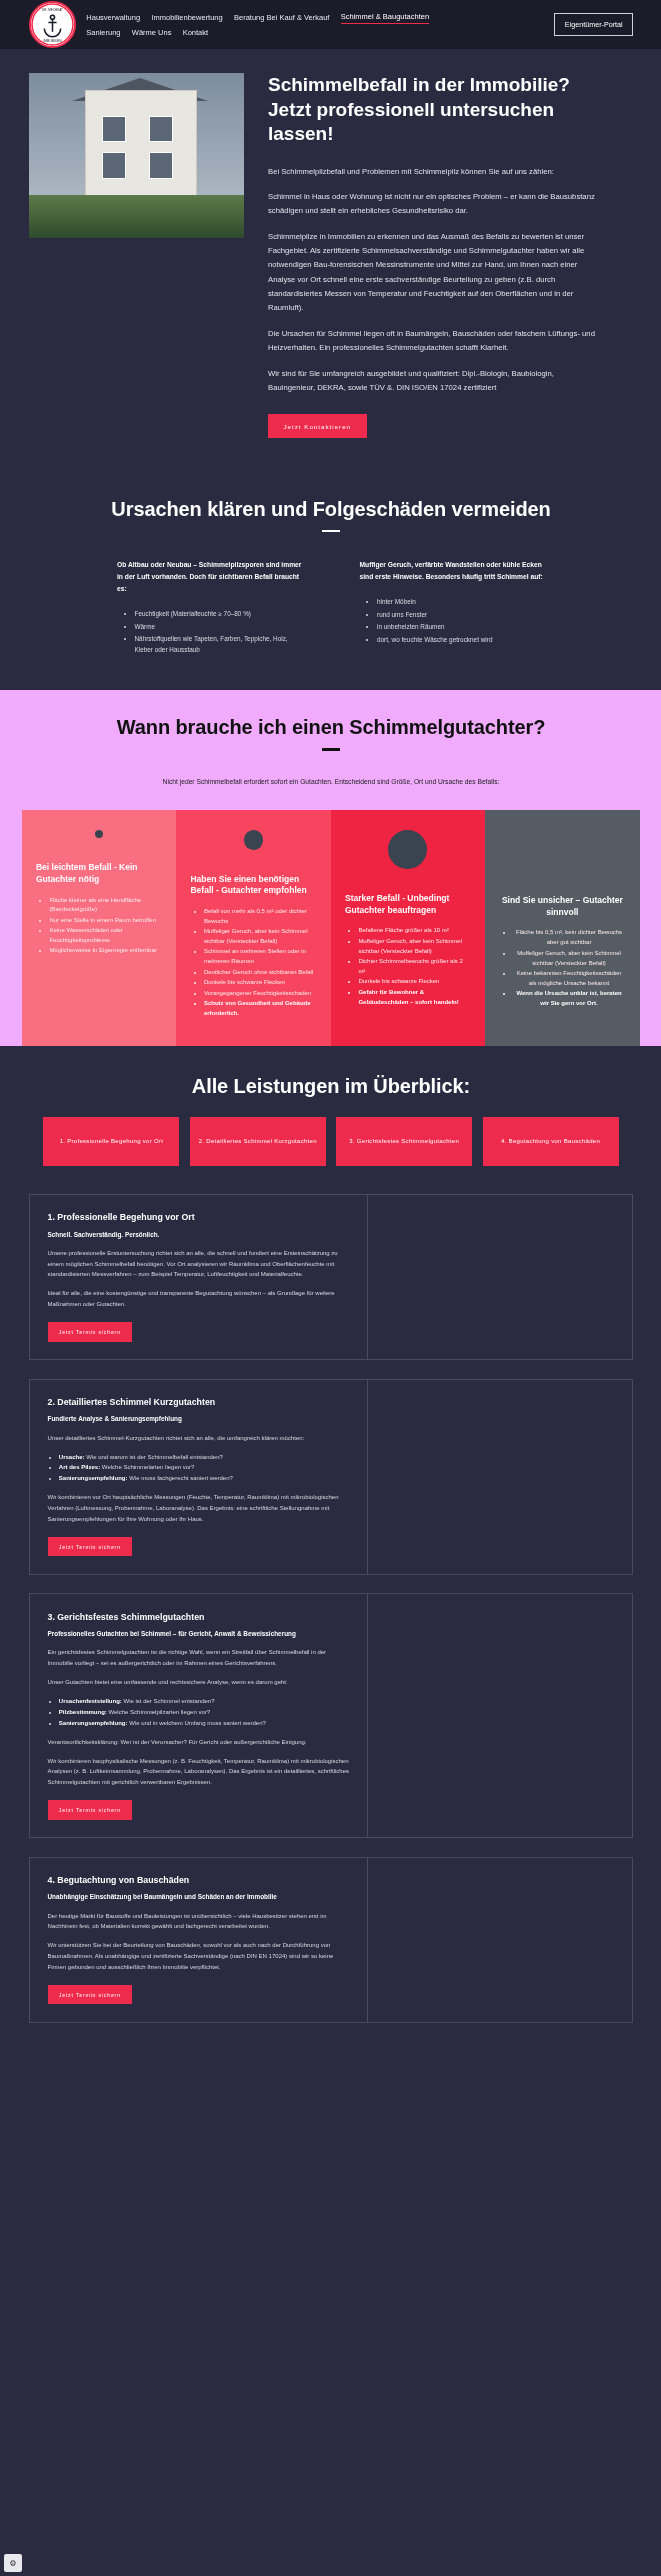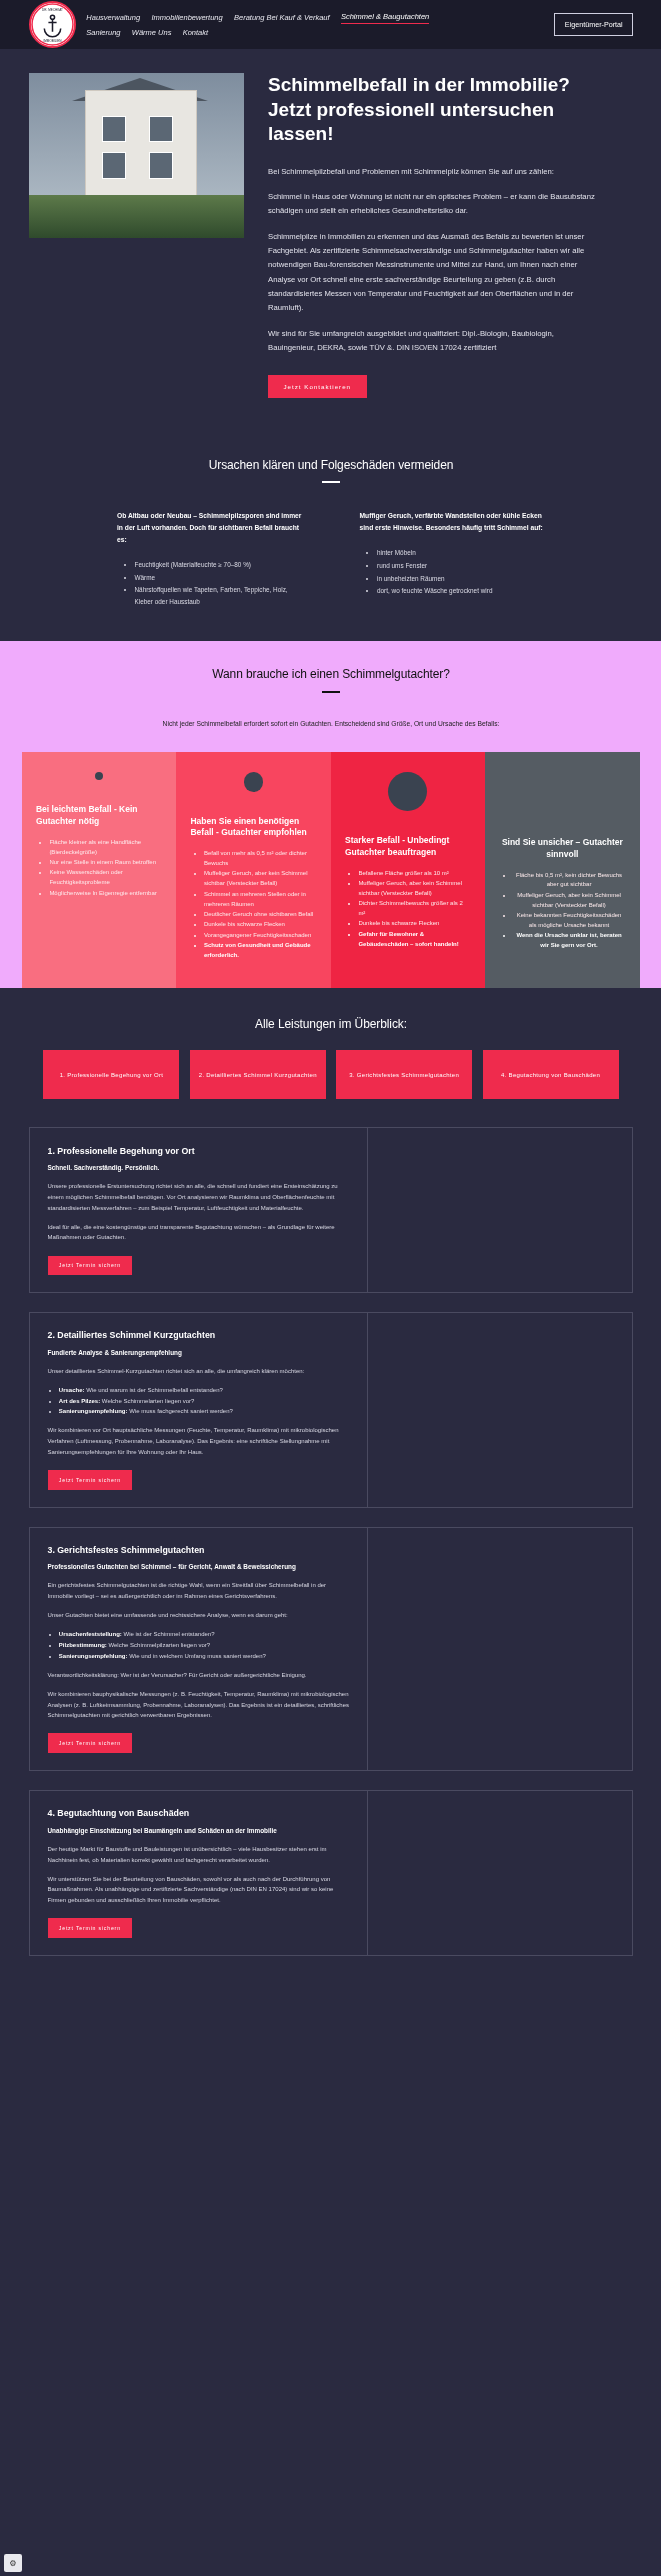--- a/index.html
+++ b/index.html
@@ -34,21 +34,20 @@
     gap:2.1px 11.3px;
     max-width:361px;
   }
   .nav a {
     color:#e9e9f0;
     font-size:7.5px;
     text-decoration:none;
     white-space:nowrap;
     padding:1.5px 0;
     font-family:"Liberation Sans", sans-serif;
-    font-style:italic;
   }
   .nav a.active {
     color:#ffffff;
     border-bottom:1px solid #ef2b4d;
   }
   .portal-btn {
     margin-left:auto;
     border:0.5px solid #cfcfe0;
     color:#fff;
     background:transparent;
@@ -115,22 +114,22 @@
     font-size:6.2px;
     letter-spacing:1px;
     padding:8.2px 15.5px;
     cursor:pointer;
     font-family:"Liberation Sans", sans-serif;
   }
   
   .sec-dark { background:#2a2a40; padding:23px 29px 33px 29px; }
   .sec-title {
     text-align:center;
-    font-size:12px;
-    font-weight:normal;
+    font-size:20px;
+    font-weight:bold;
     letter-spacing:-0.1px;
     margin-bottom:9.3px;
     font-family:"Liberation Sans Narrow","Liberation Sans", sans-serif;
   }
   .title-rule {
     width:18.5px; height:2.1px; background:#fff;
     margin:0 auto 27px auto;
   }
   .title-rule.dark { background:#111; }
   .two-col {
@@ -263,20 +262,21 @@
     <div class="win" style="left:56%;top:26%;width:11%;height:16%"></div>
     <div class="win" style="left:34%;top:48%;width:11%;height:16%"></div>
     <div class="win" style="left:56%;top:48%;width:11%;height:16%"></div>
     <div class="bush"></div>
   </div>
   <div class="hero-text">
     <h1>Schimmelbefall in der Immobilie? Jetzt professionell untersuchen lassen!</h1>
     <p>Bei Schimmelpilzbefall und Problemen mit Schimmelpilz können Sie auf uns zählen:</p>
     <p>Schimmel in Haus oder Wohnung ist nicht nur ein optisches Problem – er kann die Bausubstanz schädigen und stellt ein erhebliches Gesundheitsrisiko dar.</p>
     <p>Schimmelpilze in Immobilien zu erkennen und das Ausmaß des Befalls zu bewerten ist unser Fachgebiet. Als zertifizierte Schimmelsachverständige und Schimmelgutachter haben wir alle notwendigen Bau-forensischen Messinstrumente und Mittel zur Hand, um Ihnen nach einer Analyse vor Ort schnell eine erste sachverständige Beurteilung zu geben (z.B. durch standardisiertes Messen von Temperatur und Feuchtigkeit auf den Oberflächen und in der Raumluft).</p>
+    <p>Die Ursachen für Schimmel liegen oft in Baumängeln, Bauschäden oder falschem Lüftungs- und Heizverhalten. Ein professionelles Schimmelgutachten schafft Klarheit.</p>
     <p>Wir sind für Sie umfangreich ausgebildet und qualifiziert: Dipl.-Biologin, Baubiologin, Bauingenieur, DEKRA, sowie TÜV &amp;. DIN ISO/EN 17024 zertifiziert</p>
     <button class="cta">Jetzt Kontaktieren</button>
   </div>
 </section>
 
 <section class="sec-dark">
   <h2 class="sec-title">Ursachen klären und Folgeschäden vermeiden</h2>
   <div class="title-rule"></div>
   <div class="two-col">
     <div class="col">

